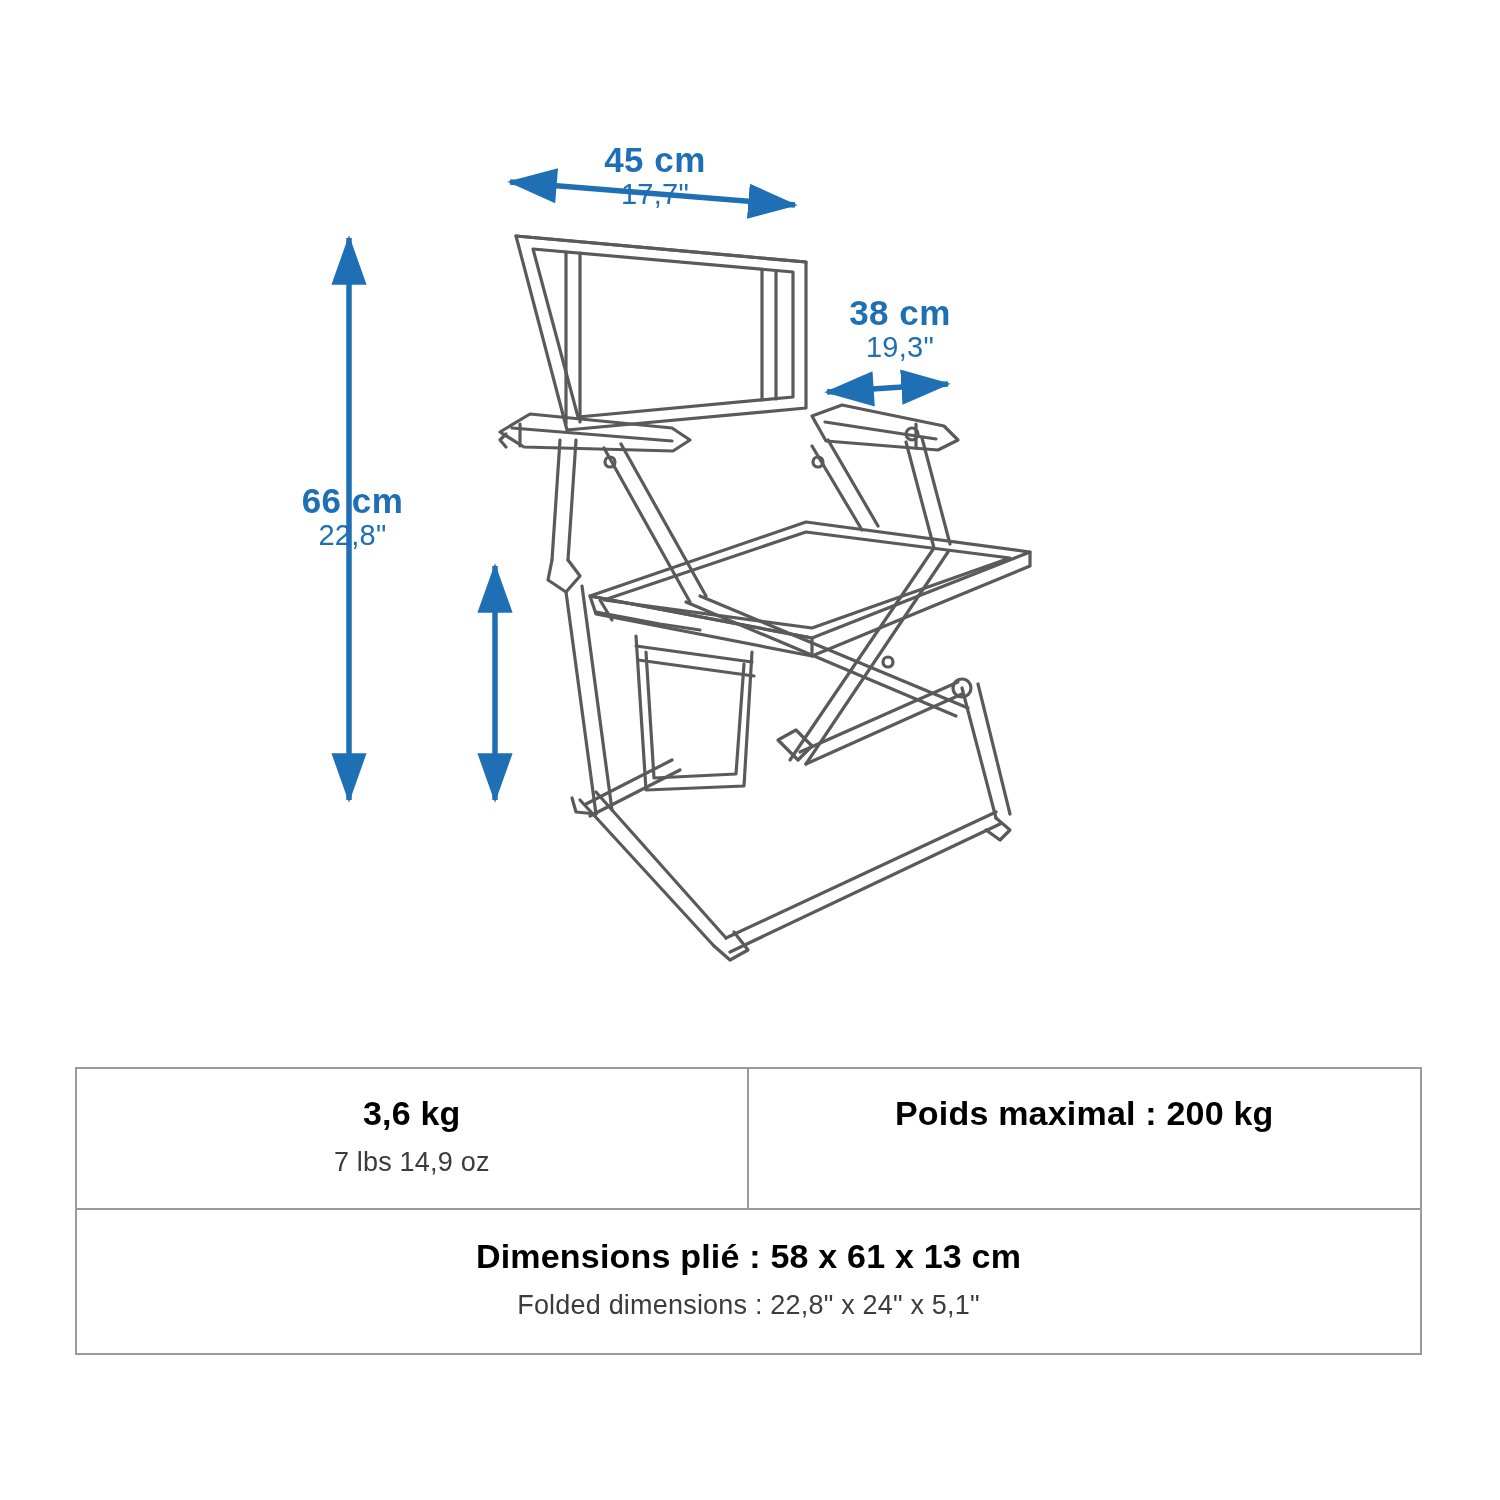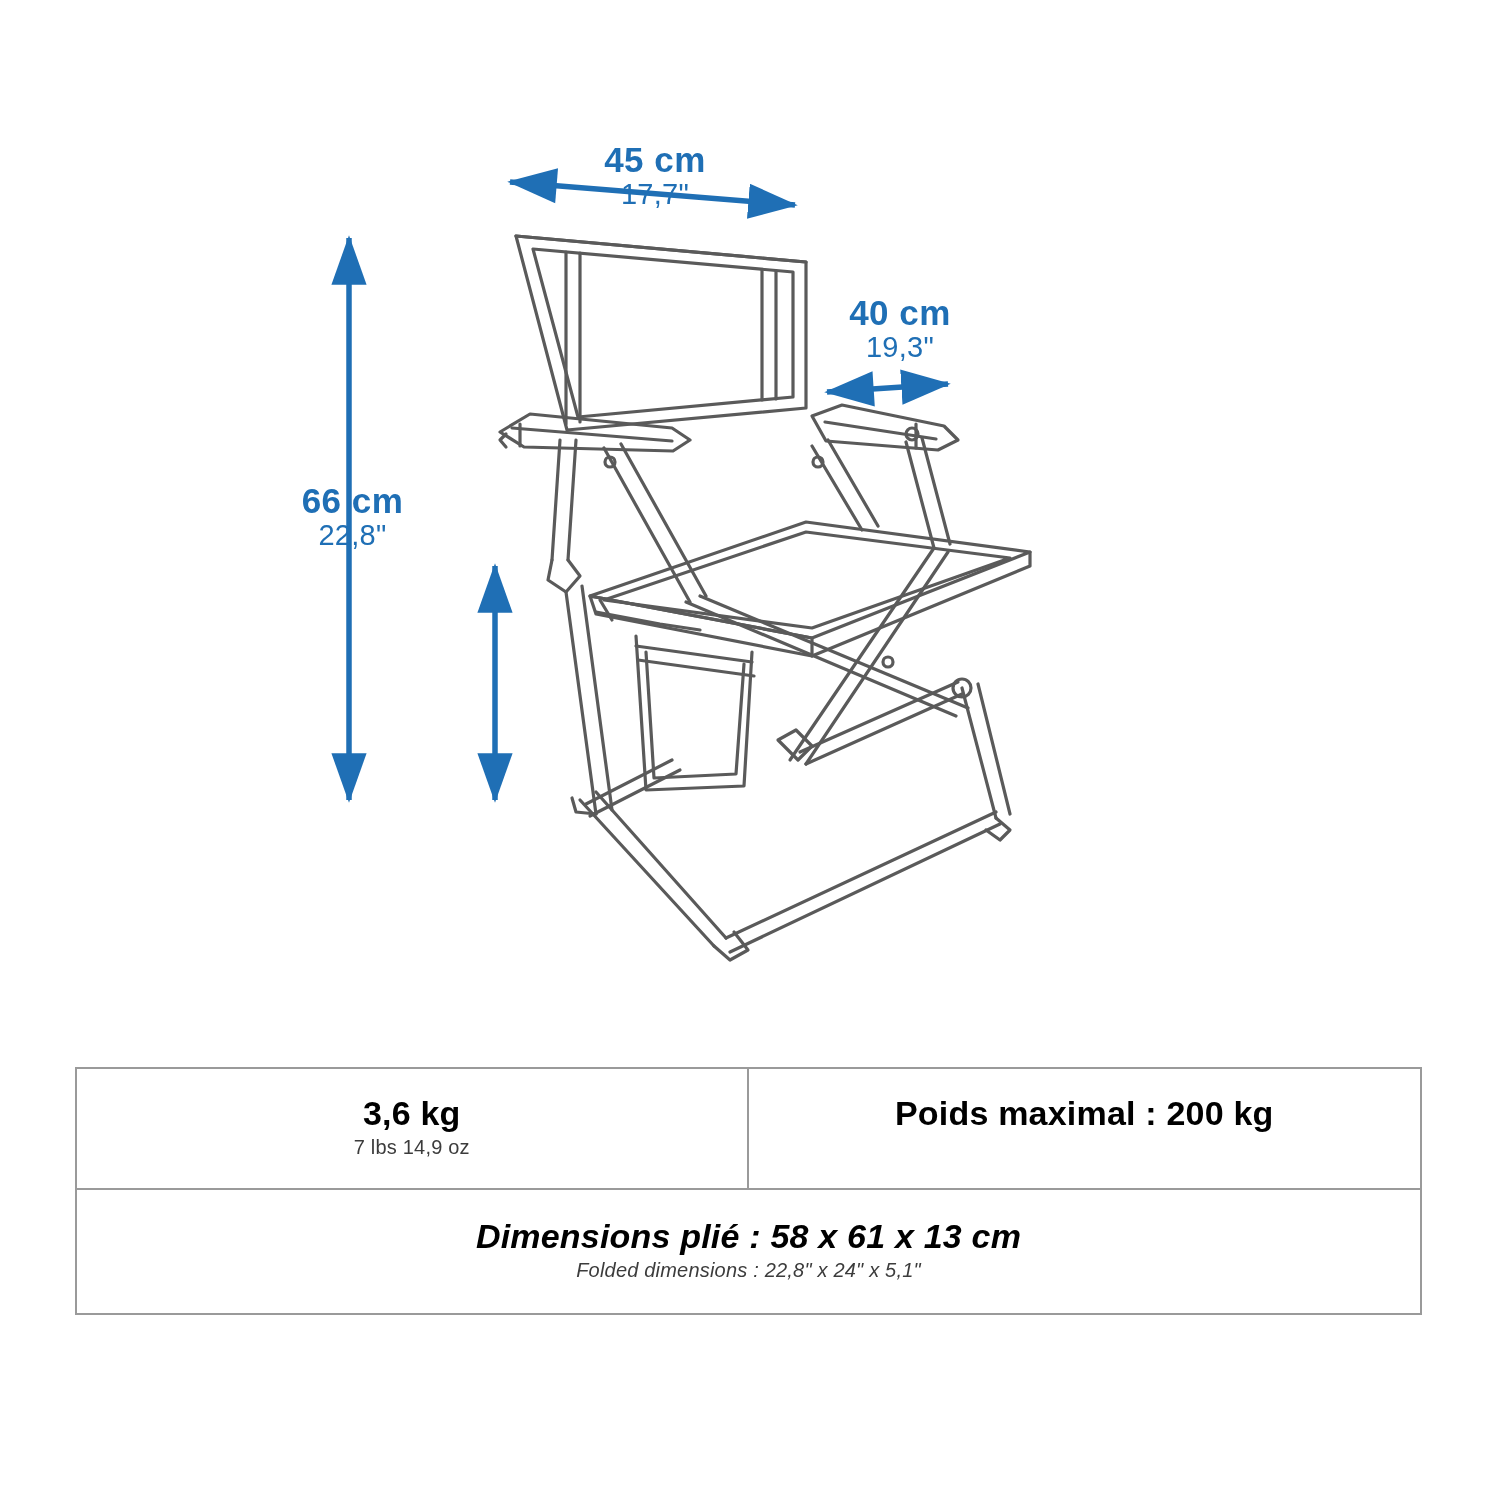--- a/index.html
+++ b/index.html
@@ -78,35 +78,34 @@
   }
   .spec-cell.left-cell {
     border-right: 2px solid #9a9a9a;
     flex: 0 0 50%;
   }
   .spec-cell.right-cell {
     flex: 0 0 50%;
   }
   .spec-cell.full {
     flex: 0 0 100%;
-    font-style: italic;
   }
   .spec-primary {
     font-size: 34px;
     font-weight: bold;
     color: #000000;
     line-height: 1.18;
     letter-spacing: 0.2px;
   }
   .spec-secondary {
-    font-size: 20px;
+    font-size: 27px;
     font-weight: normal;
     color: #3c3c3c;
     line-height: 1.25;
-    margin-top: 2px;
+    margin-top: 13px;
     letter-spacing: 0.2px;
   }
   .row-bottom .spec-cell { padding-top: 26px; padding-bottom: 30px; }
 </style>
 </head>
 <body>
 
 <div id="diagram-area">
 
   <svg id="diagram-svg" width="1500" height="1040" viewBox="0 0 1500 1040">
@@ -215,21 +214,21 @@
       <line x1="495" y1="566" x2="495" y2="800" marker-start="url(#arrowBlueStart)" marker-end="url(#arrowBlue)"></line>
     </g>
   </svg>
 
   <div class="dim-label" id="label-width">
     <div class="metric">45 cm</div>
     <div class="imperial">17,7"</div>
   </div>
 
   <div class="dim-label" id="label-depth">
-    <div class="metric">40 cm</div>
+    <div class="metric">38 cm</div>
     <div class="imperial">19,3"</div>
   </div>
 
   <div class="dim-label" id="label-height">
     <div class="metric">66 cm</div>
     <div class="imperial">22,8"</div>
   </div>
 
 
 </div>

